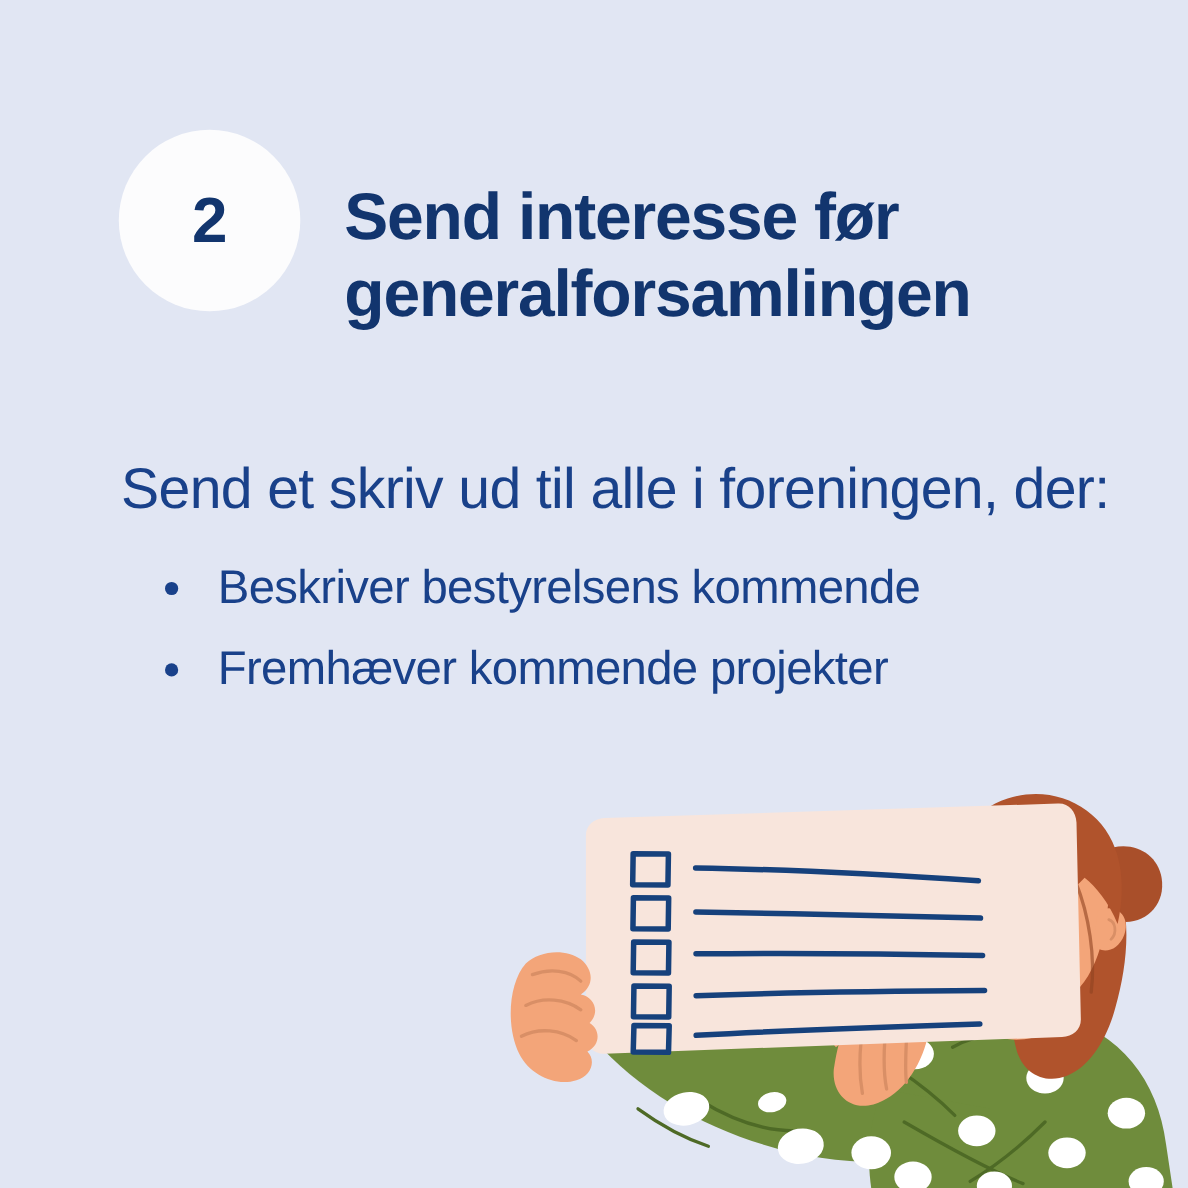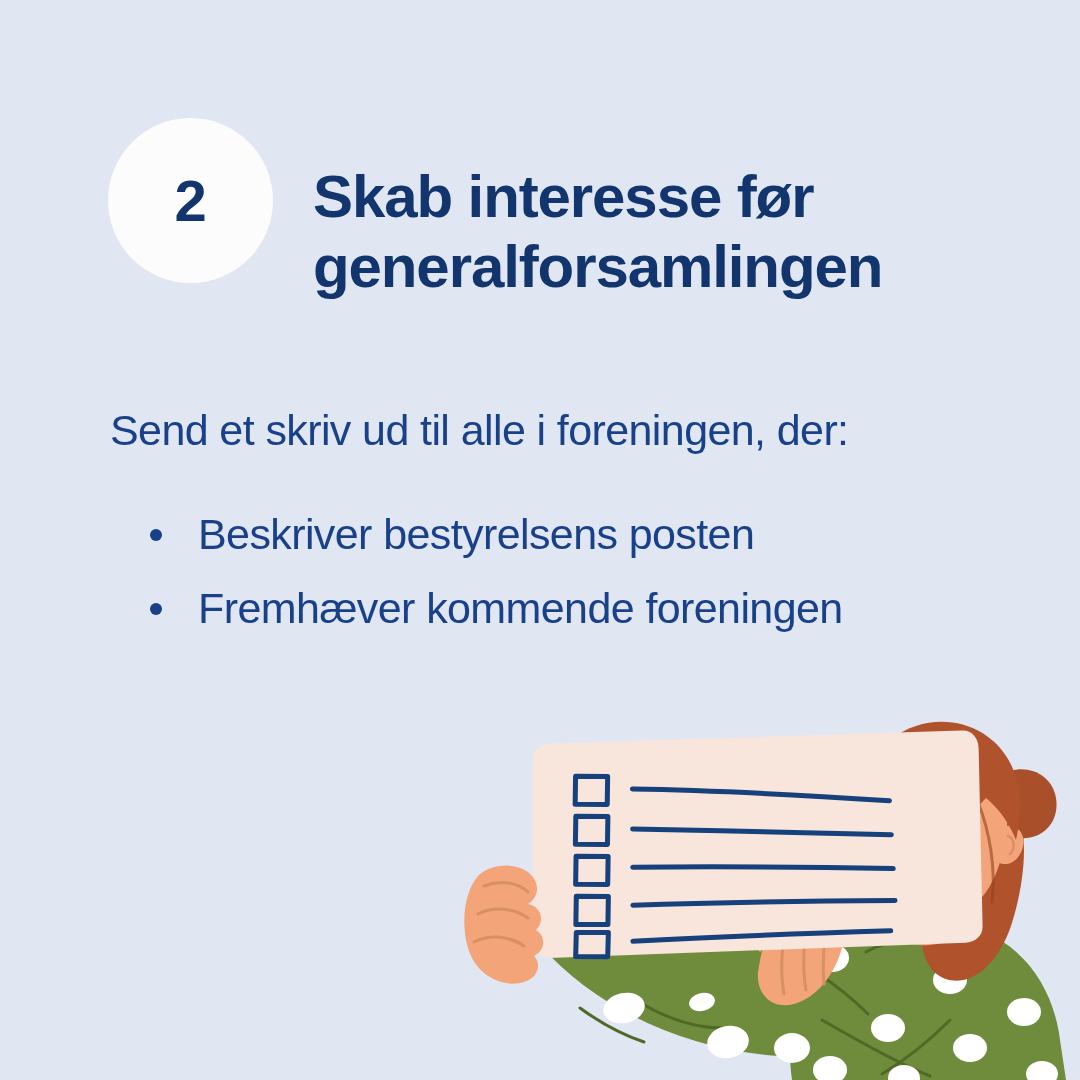--- a/index.html
+++ b/index.html
@@ -59,21 +59,21 @@
     letter-spacing: -1.1px;
     white-space: pre-line;
   }
 
   
   #subtitle {
     position: absolute;
     left: 110px;
     top: 362px;
     width: 900px;
-    font-size: 43px;
+    font-size: 52px;
     font-weight: 400;
     color: #19418a;
     letter-spacing: -0.6px;
     line-height: 1.2;
   }
   #bullet-list {
     position: absolute;
     left: 140px;
     top: 508px;
     width: 830px;
@@ -119,34 +119,34 @@
 <body>
 
 <div id="slide">
 
   <div id="header">
 
     <div id="step-badge">
       <span id="step-number">2</span>
     </div>
 
-    <h1 id="title">Skab interesse før
+    <h1 id="title">Send interesse før
 generalforsamlingen</h1>
   </div>
 
   <p id="subtitle">Send et skriv ud til alle i foreningen, der:</p>
 
   <ul id="bullet-list">
     <li>
       <span class="dot"></span>
-      <span>Beskriver bestyrelsens posten</span>
+      <span>Beskriver bestyrelsens kommende</span>
     </li>
     <li>
       <span class="dot"></span>
-      <span>Fremhæver kommende foreningen</span>
+      <span>Fremhæver kommende projekter</span>
     </li>
   </ul>
 
   <div id="illustration">
     <svg viewBox="0 0 650 390" xmlns="http://www.w3.org/2000/svg">
 
       <g>
 
         <path d="M110 255 C 180 335, 300 375, 400 365 L 470 330 L 470 250 L 140 250 Z" fill="#6f8c3c"></path>
 

